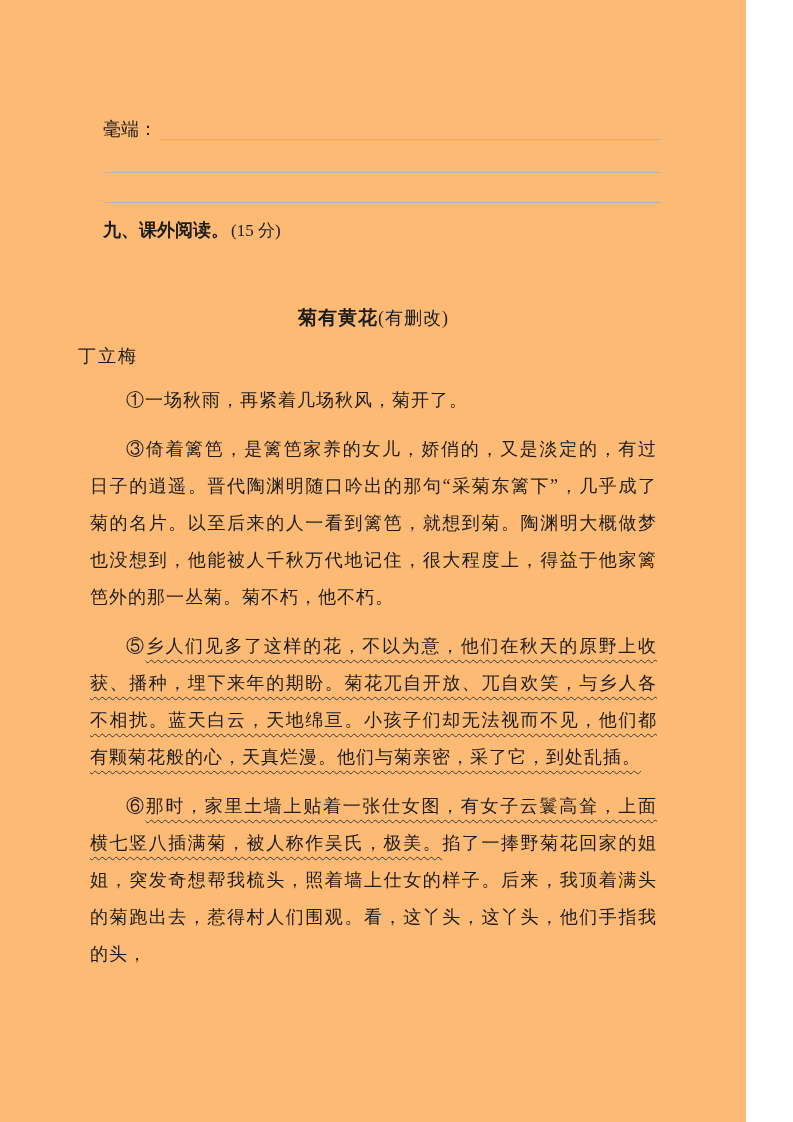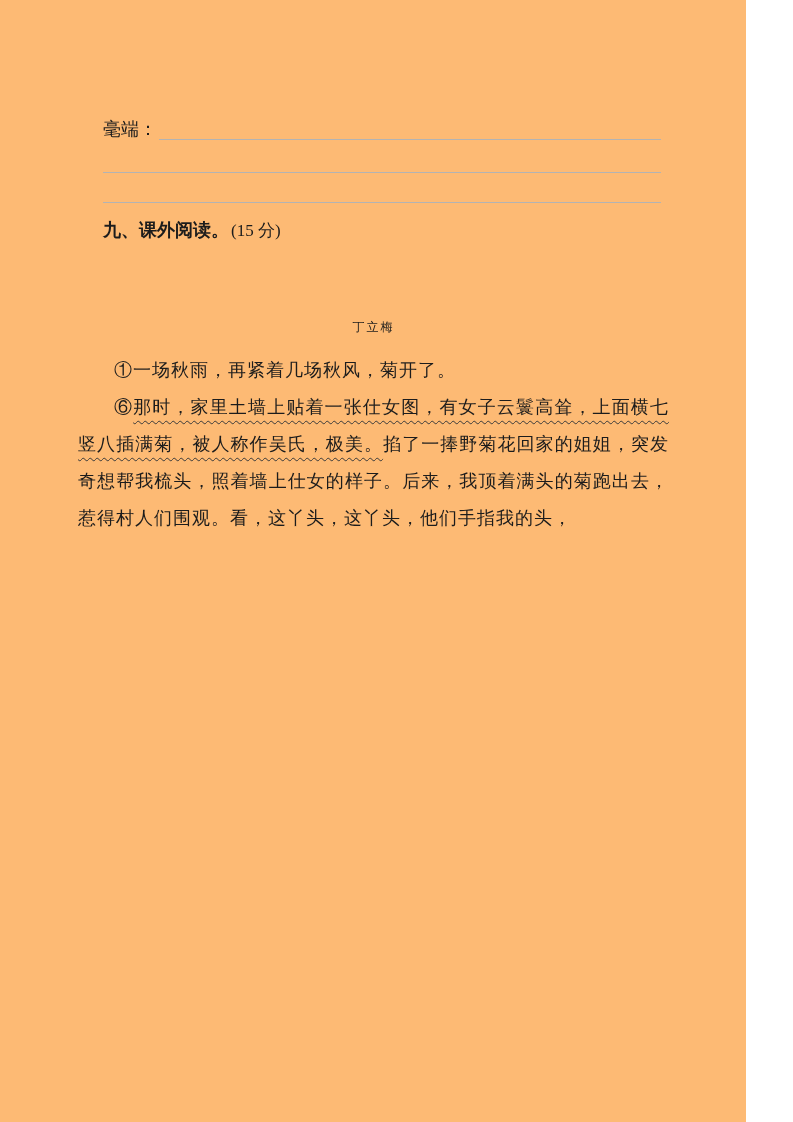--- a/index.html
+++ b/index.html
@@ -29,24 +29,24 @@
   .answer-line.second { height:29px; }
   .section-heading { margin-top:17px; line-height:20px; white-space:nowrap; }
   .section-label { font-weight:bold; font-family:"Liberation Sans","DejaVu Sans",sans-serif; font-size:18px; }
   .section-score { font-size:17px; margin-left:2px; }
 
   
   .reading { position:absolute; left:78px; right:77px; top:304px; }
   .title-line { text-align:center; line-height:28px; }
   .passage-title { font-weight:bold; font-family:"Liberation Sans","DejaVu Sans",sans-serif; font-size:19px; letter-spacing:1px; }
   .title-note { font-size:18px; letter-spacing:1px; }
-  .author { text-align:center; line-height:28px; margin-top:9px; font-size:12px; letter-spacing:2px; }
+  .author { text-align:left; line-height:28px; margin-top:9px; font-size:18px; letter-spacing:2px; }
   .body-text { margin-top:11px; }
   p.para {
-    margin:0; padding:0;
+    margin:12px; padding:0;
     text-indent:36px;
     text-align:justify;
     font-size:18px; line-height:37px; letter-spacing:1px;
   }
   .wavy {
     text-decoration:underline;
     text-decoration-style:wavy;
     text-decoration-thickness:1px;
     text-decoration-color:#3a3a3a;
     text-underline-offset:7px;
@@ -69,28 +69,33 @@
     <div class="answer-line first"></div>
     <div class="answer-line second"></div>
 
     <div class="section-heading">
       <span class="section-label">九、课外阅读。</span><span class="section-score">(15 分)</span>
     </div>
   </div>
 
   <div class="reading">
 
+    <div class="title-line">
+      <span class="passage-title">菊有黄花</span><span class="title-note">(有删改)</span>
+    </div>
 
     <div class="author">丁立梅</div>
 
     <div class="body-text">
 
       <p class="para"><span>①</span><span>一场秋雨，再紧着几场秋风，菊开了。</span></p>
 
 
+      <p class="para"><span>③</span><span>倚着篱笆，是篱笆家养的女儿，娇俏的，又是淡定的，有过日子的逍遥。晋代陶渊明随口吟出的那句“采菊东篱下”，几乎成了菊的名片。以至后来的人一看到篱笆，就想到菊。陶渊明大概做梦也没想到，他能被人千秋万代地记住，很大程度上，得益于他家篱笆外的那一丛菊。菊不朽，他不朽。</span></p>
 
 
+      <p class="para"><span>⑤</span><span class="wavy">乡人们见多了这样的花，不以为意，他们在秋天的原野上收获、播种，埋下来年的期盼。菊花兀自开放、兀自欢笑，与乡人各不相扰。蓝天白云，天地绵亘。小孩子们却无法视而不见，他们都有颗菊花般的心，天真烂漫。他们与菊亲密，采了它，到处乱插。</span></p>
 
       <p class="para"><span>⑥</span><span class="wavy">那时，家里土墙上贴着一张仕女图，有女子云鬟高耸，上面横七竖八插满菊，被人称作吴氏，极美。</span><span>掐了一捧野菊花回家的姐姐，突发奇想帮我梳头，照着墙上仕女的样子。后来，我顶着满头的菊跑出去，惹得村人们围观。看，这丫头，这丫头，他们手指我的头，</span></p>
 
     </div>
   </div>
 </div>
 
 </body></html>

